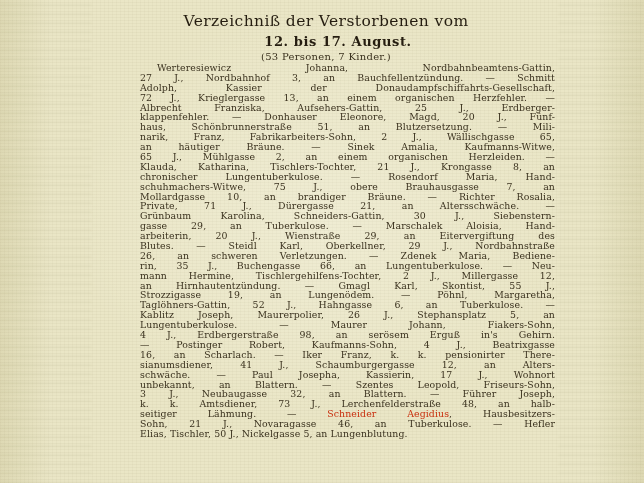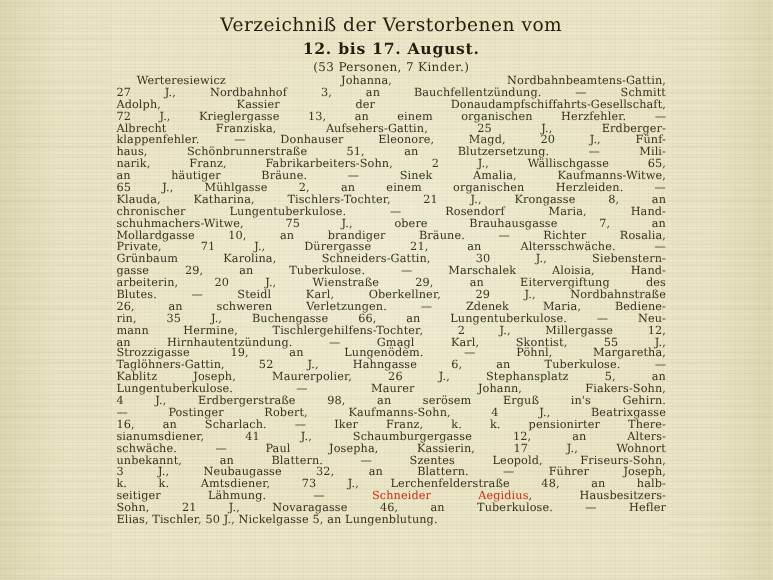--- a/index.html
+++ b/index.html
@@ -34,36 +34,37 @@
   .ghost.right{right:0;width:86px;}
   .ghost.bottom{left:92px;right:86px;top:auto;bottom:0;height:10px;opacity:.3;}
 
   .article{position:absolute;left:97px;top:0;width:458px;height:483px;color:var(--ink);}
   .title1{
     position:absolute;left:0;top:12px;width:100%;
     font-size:15.5px;font-weight:normal;text-align:center;
     color:var(--title-ink);letter-spacing:.4px;
   }
   .title2{
-    position:absolute;left:0;top:34px;width:100%;
+    position:absolute;left:12px;top:34px;width:100%;
     font-size:13px;font-weight:bold;text-align:center;
     color:var(--title-ink);letter-spacing:.6px;
   }
   .subtitle{
     position:absolute;left:0;top:51px;width:100%;
     font-size:10px;text-align:center;color:var(--ink);letter-spacing:.3px;
   }
   .body{
     position:absolute;left:0;top:63px;width:100%;
     font-size:9.4px;line-height:9.9px;color:var(--ink);
   }
   .body-line{
     height:9.9px;overflow:visible;
     text-align:justify;text-align-last:justify;
     letter-spacing:.1px;
+    margin-left:43px;
   }
   .body-line.indent{padding-left:17px;}
   .body-line.last{text-align-last:left;}
   .red-name{color:var(--red);font-weight:normal;}
 </style>
 </head>
 <body>
 
 <div class="ghost left"></div>
 <div class="ghost right"></div>

